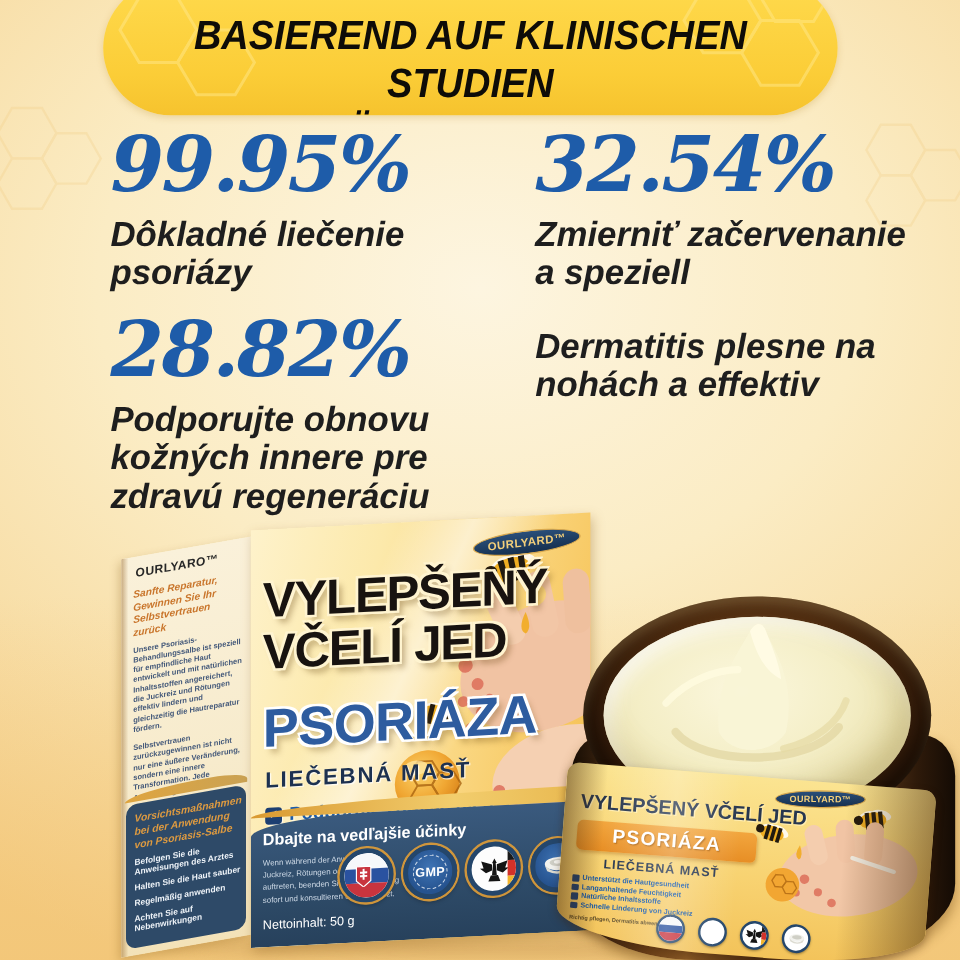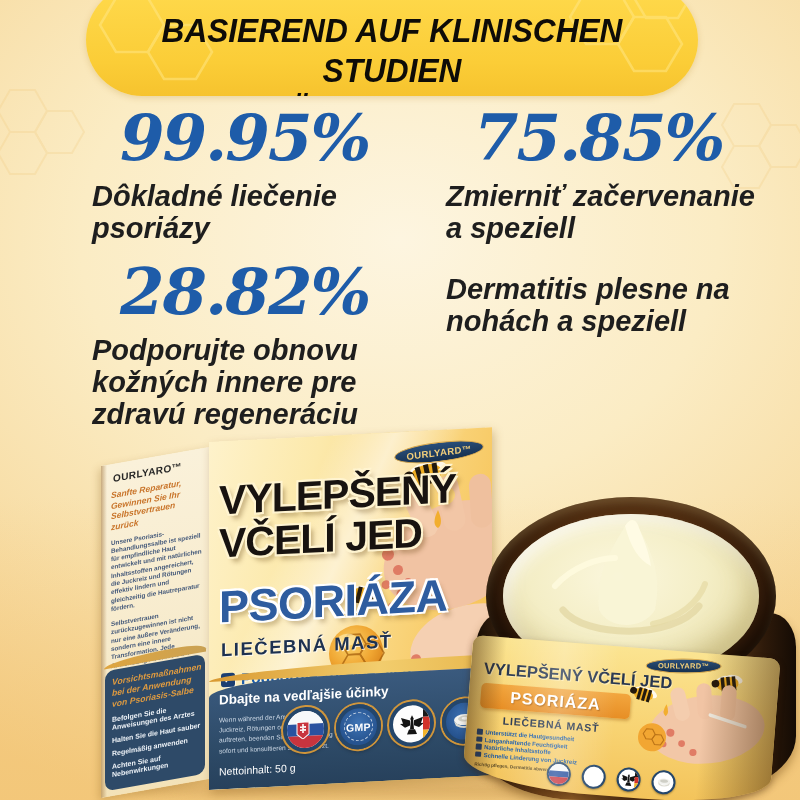--- a/index.html
+++ b/index.html
@@ -27,21 +27,21 @@
   }
   .banner-text .bl{transform:scaleX(.93);}
 
   
   .bg-hex{position:absolute;opacity:.5;}
 
   
   .stat{position:absolute;width:345px;}
   .stat-value{
     display:block;font-family:"DejaVu Serif",serif;font-style:italic;font-weight:700;
-    font-size:64px;line-height:.95;color:#1e5ca9;letter-spacing:-2px;margin-left:28px;
+    font-size:64px;line-height:.95;color:#1e5ca9;letter-spacing:-2px;
   }
   .stat-label{margin-top:12px;font-style:italic;font-weight:700;font-size:29px;line-height:1.1;color:#1e1e1e;}
   #stat1{left:92px;top:108px;}
   #stat2{left:446px;top:108px;}
   #stat3{left:92px;top:262px;}
   #stat4{left:446px;top:262px;}
 
   
   .box-side{
     position:absolute;left:101px;top:447px;width:108px;height:332px;z-index:2;
@@ -206,38 +206,38 @@
   </div>
 
   <div class="stat" id="stat1">
     <span class="stat-value">99.95%</span>
     <div class="stat-label">
       <div>Dôkladné liečenie</div>
       <div>psoriázy</div>
     </div>
   </div>
   <div class="stat" id="stat2">
-    <span class="stat-value">75.85%</span>
+    <span class="stat-value">32.54%</span>
     <div class="stat-label">
       <div>Zmierniť začervenanie</div>
       <div>a speziell</div>
     </div>
   </div>
   <div class="stat" id="stat3">
     <span class="stat-value">28.82%</span>
     <div class="stat-label">
       <div>Podporujte obnovu</div>
       <div>kožných innere pre</div>
       <div>zdravú regeneráciu</div>
     </div>
   </div>
   <div class="stat" id="stat4">
     <div class="stat-label">
       <div>Dermatitis plesne na</div>
-      <div>nohách a speziell</div>
+      <div>nohách a effektiv</div>
     </div>
   </div>
 
   <div class="ground-shadow"></div>
 
   <div class="box-side">
     <div class="side-brand">OURLYARO™</div>
     <div class="side-tagline">Sanfte Reparatur, Gewinnen Sie Ihr Selbstvertrauen zurück</div>
     <div class="side-para">Unsere Psoriasis-Behandlungssalbe ist speziell für empfindliche Haut entwickelt und mit natürlichen Inhaltsstoffen angereichert, die Juckreiz und Rötungen effektiv lindern und gleichzeitig die Hautreparatur fördern.</div>
     <div class="side-para">Selbstvertrauen zurückzugewinnen ist nicht nur eine äußere Veränderung, sondern eine innere Transformation. Jede Anwendung ist ein Akt der Fürsorge für Ihre Haut, der es Ihnen ermöglicht, eine schönere Version von sich selbst im Spiegel zu sehen. Wählen Sie unsere Produkte, damit Ihr Selbstvertrauen und Ihre Schönheit zusammen erstrahlen!</div>

